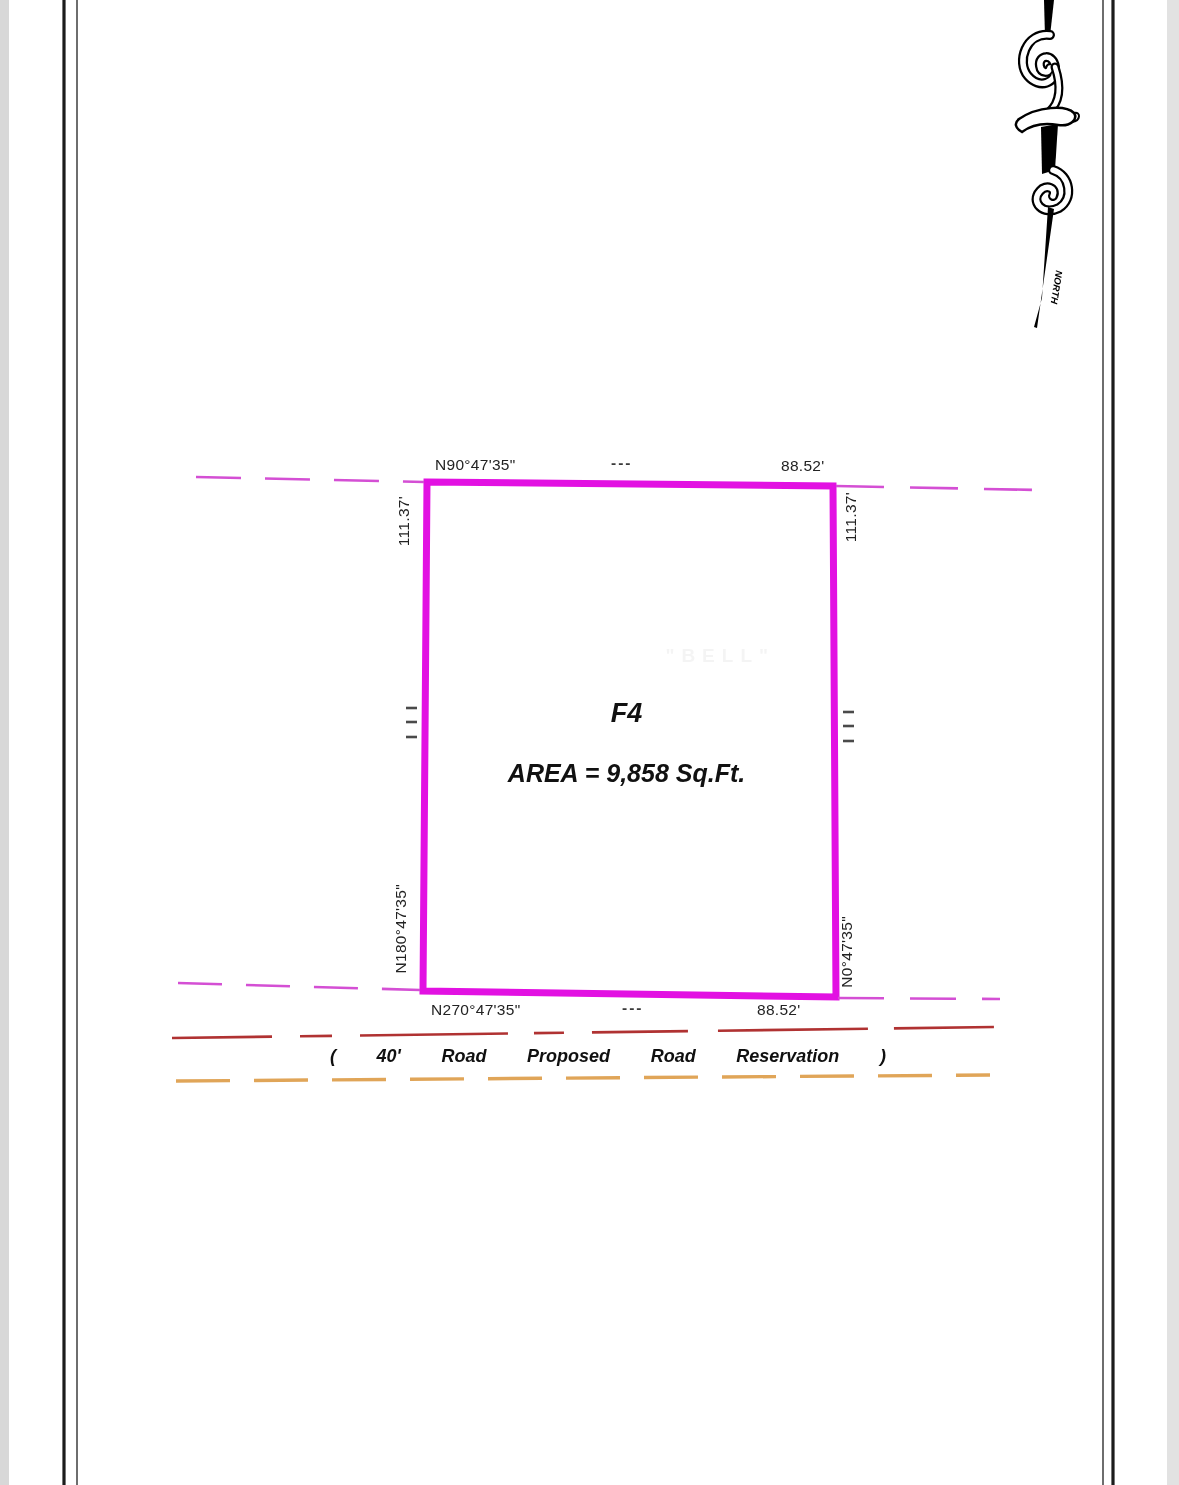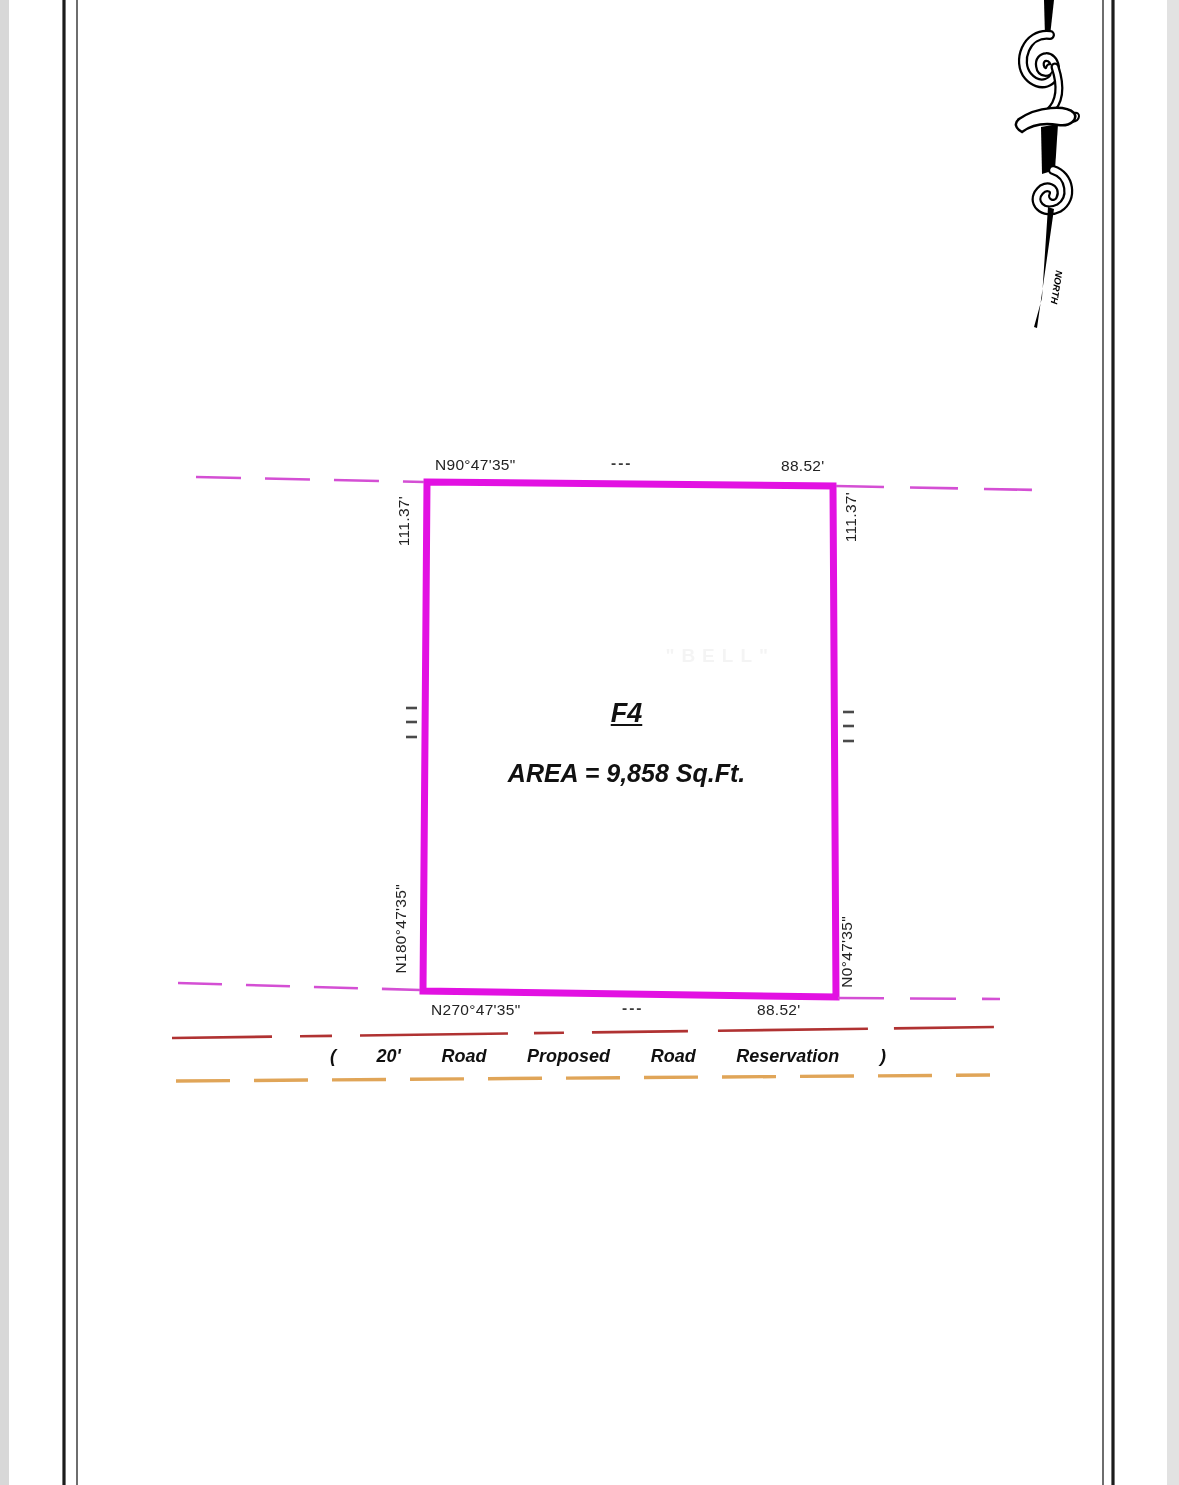--- a/index.html
+++ b/index.html
@@ -81,30 +81,30 @@
   <div class="lbl" style="left:781px;top:457px;">88.52'</div>
 
   <div class="vtext" style="left:395px;top:496px;">111.37'</div>
   <div class="vtext" style="left:842px;top:492px;">111.37'</div>
 
   <div class="vtext" style="left:392px;top:884px;">N180°47'35"</div>
   <div class="vtext" style="left:838px;top:916px;">N0°47'35"</div>
 
   <div class="ghost">"BELL"</div>
 
-  <div class="plot-title" style="top:698px;font-size:27px;text-decoration:underline;">F4</div>
+  <div class="plot-title" style="top:698px;font-size:27px;">F4</div>
   <div class="plot-title" style="top:759px;font-size:25px;">AREA = 9,858 Sq.Ft.</div>
 
   <div class="lbl" style="left:431px;top:1001px;">N270°47'35"</div>
   <div class="lbl ticks-h" style="left:622px;top:999px;">---</div>
   <div class="lbl" style="left:757px;top:1001px;">88.52'</div>
 
   <div class="road-row">
     <span>(</span>
-    <span>20'</span>
+    <span>40'</span>
     <span>Road</span>
     <span>Proposed</span>
     <span>Road</span>
     <span>Reservation</span>
     <span>)</span>
   </div>
 
 </div>
 
 </body></html>

